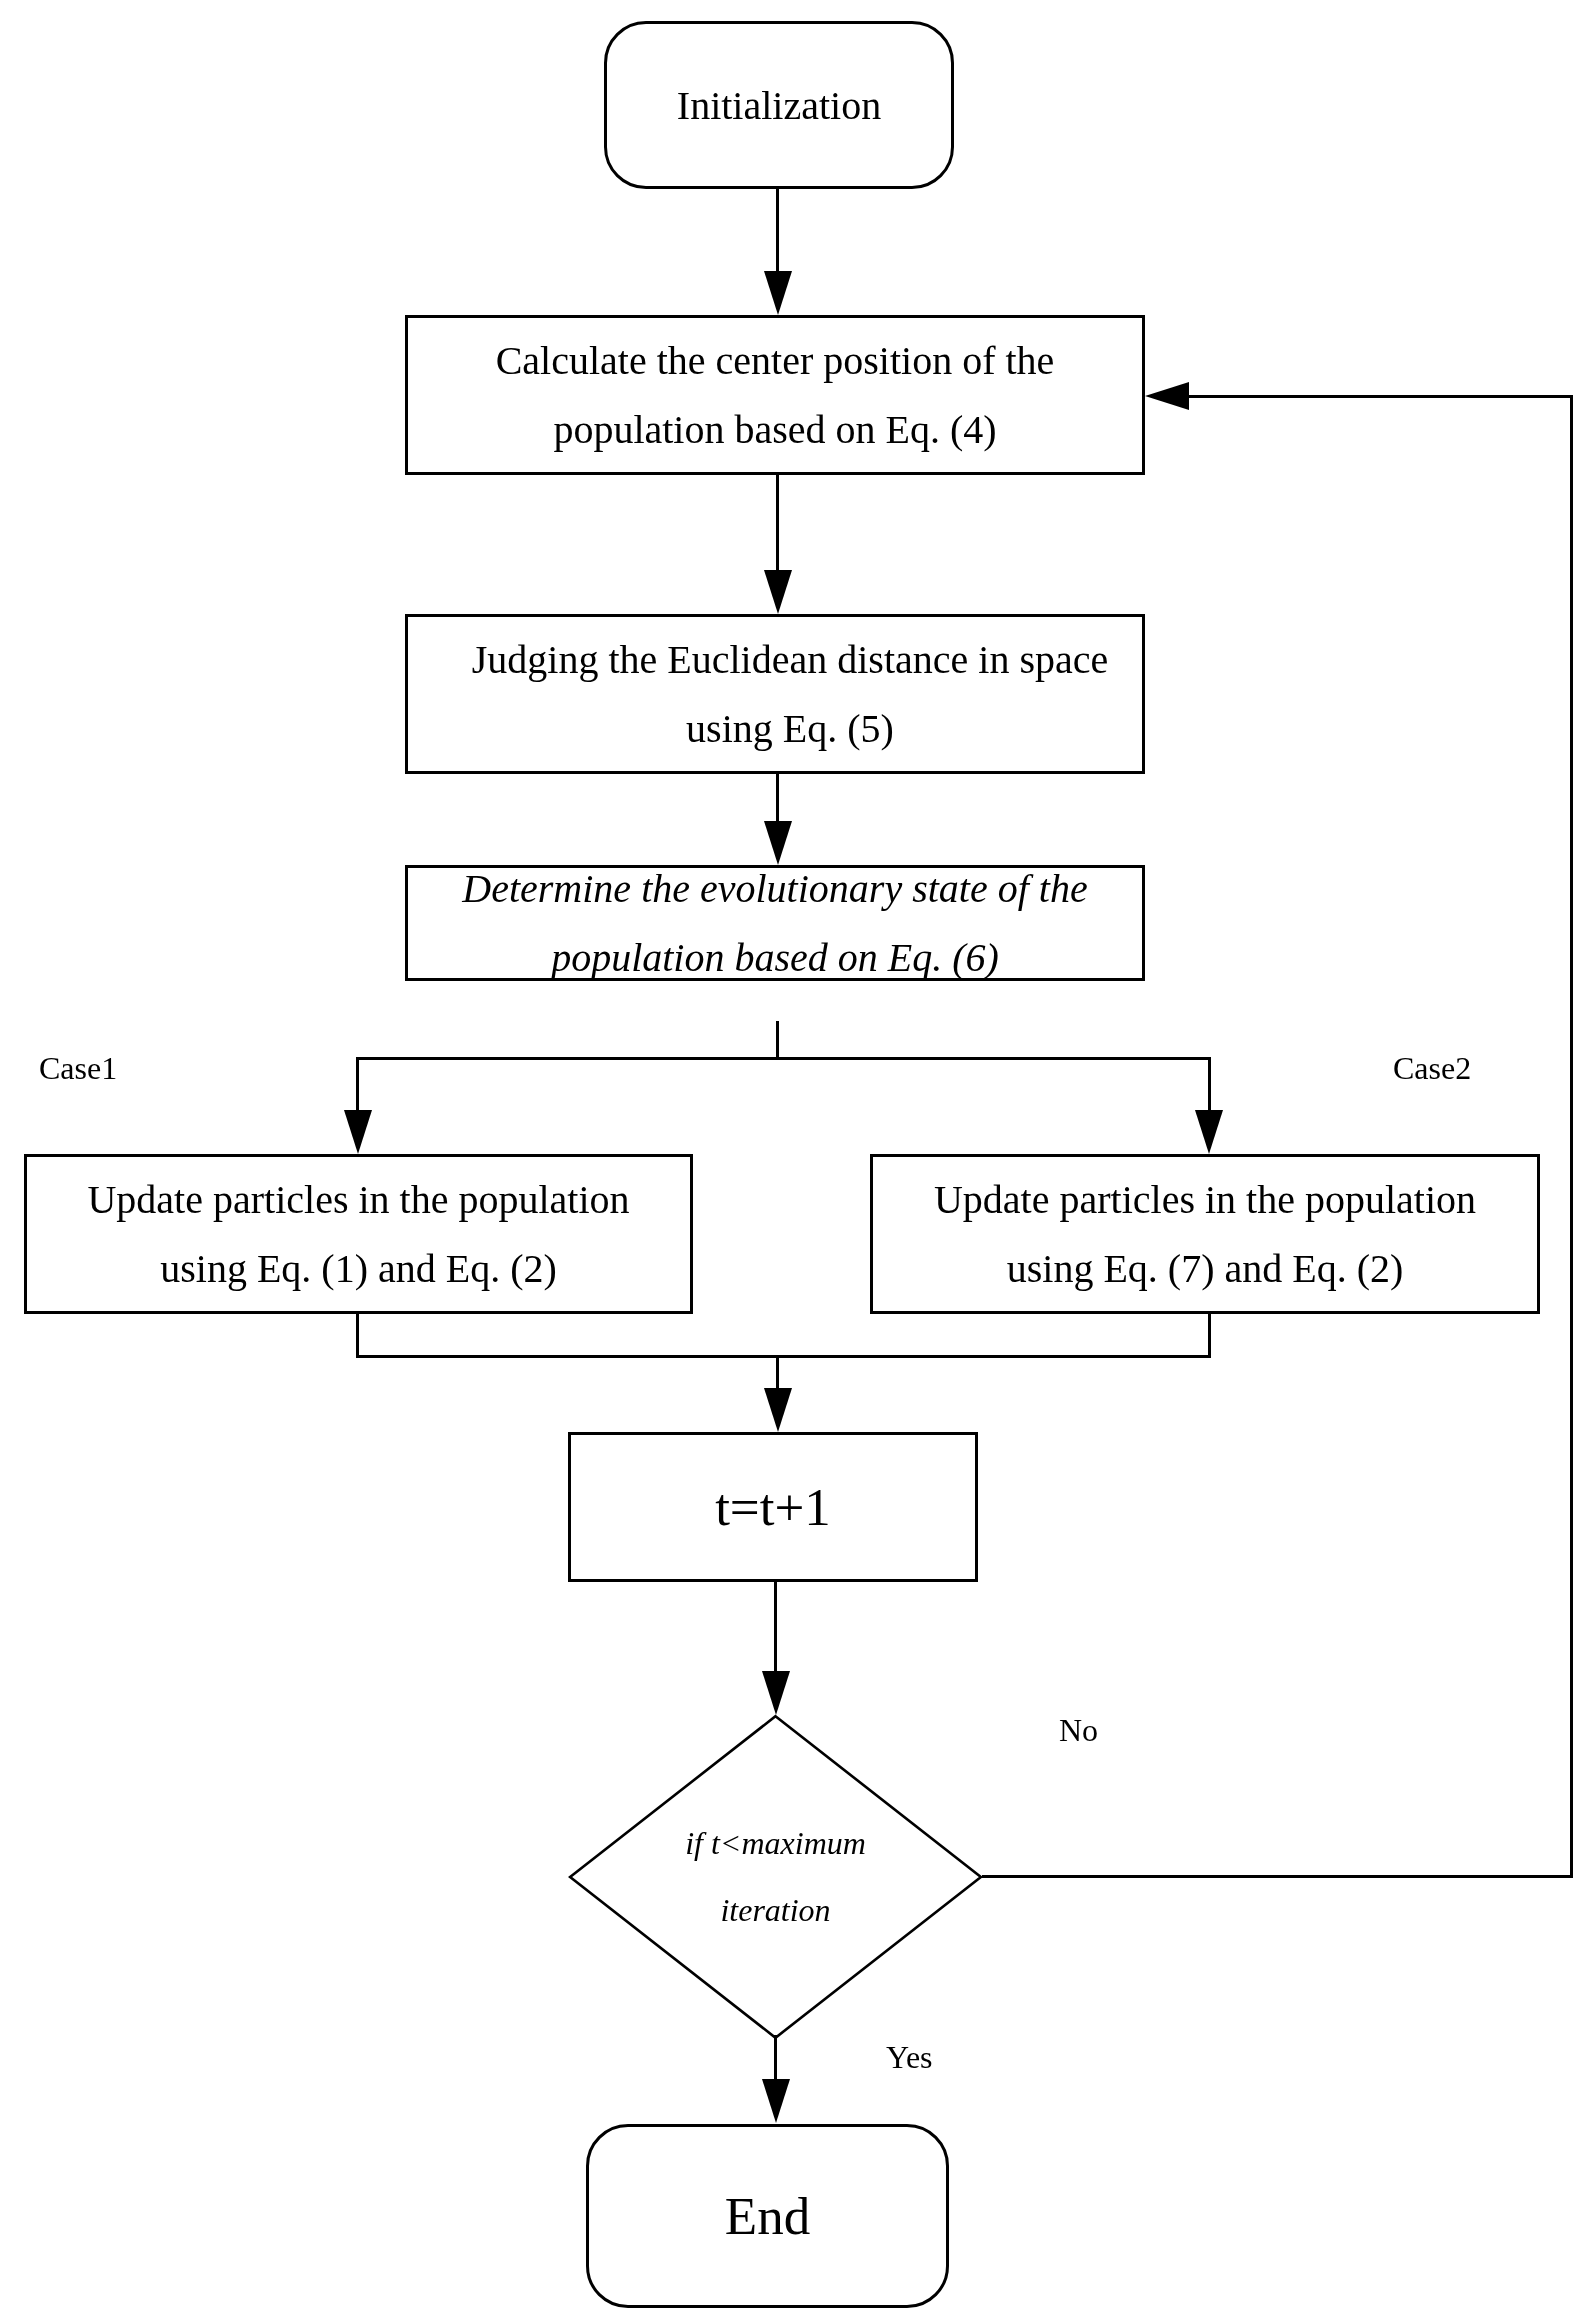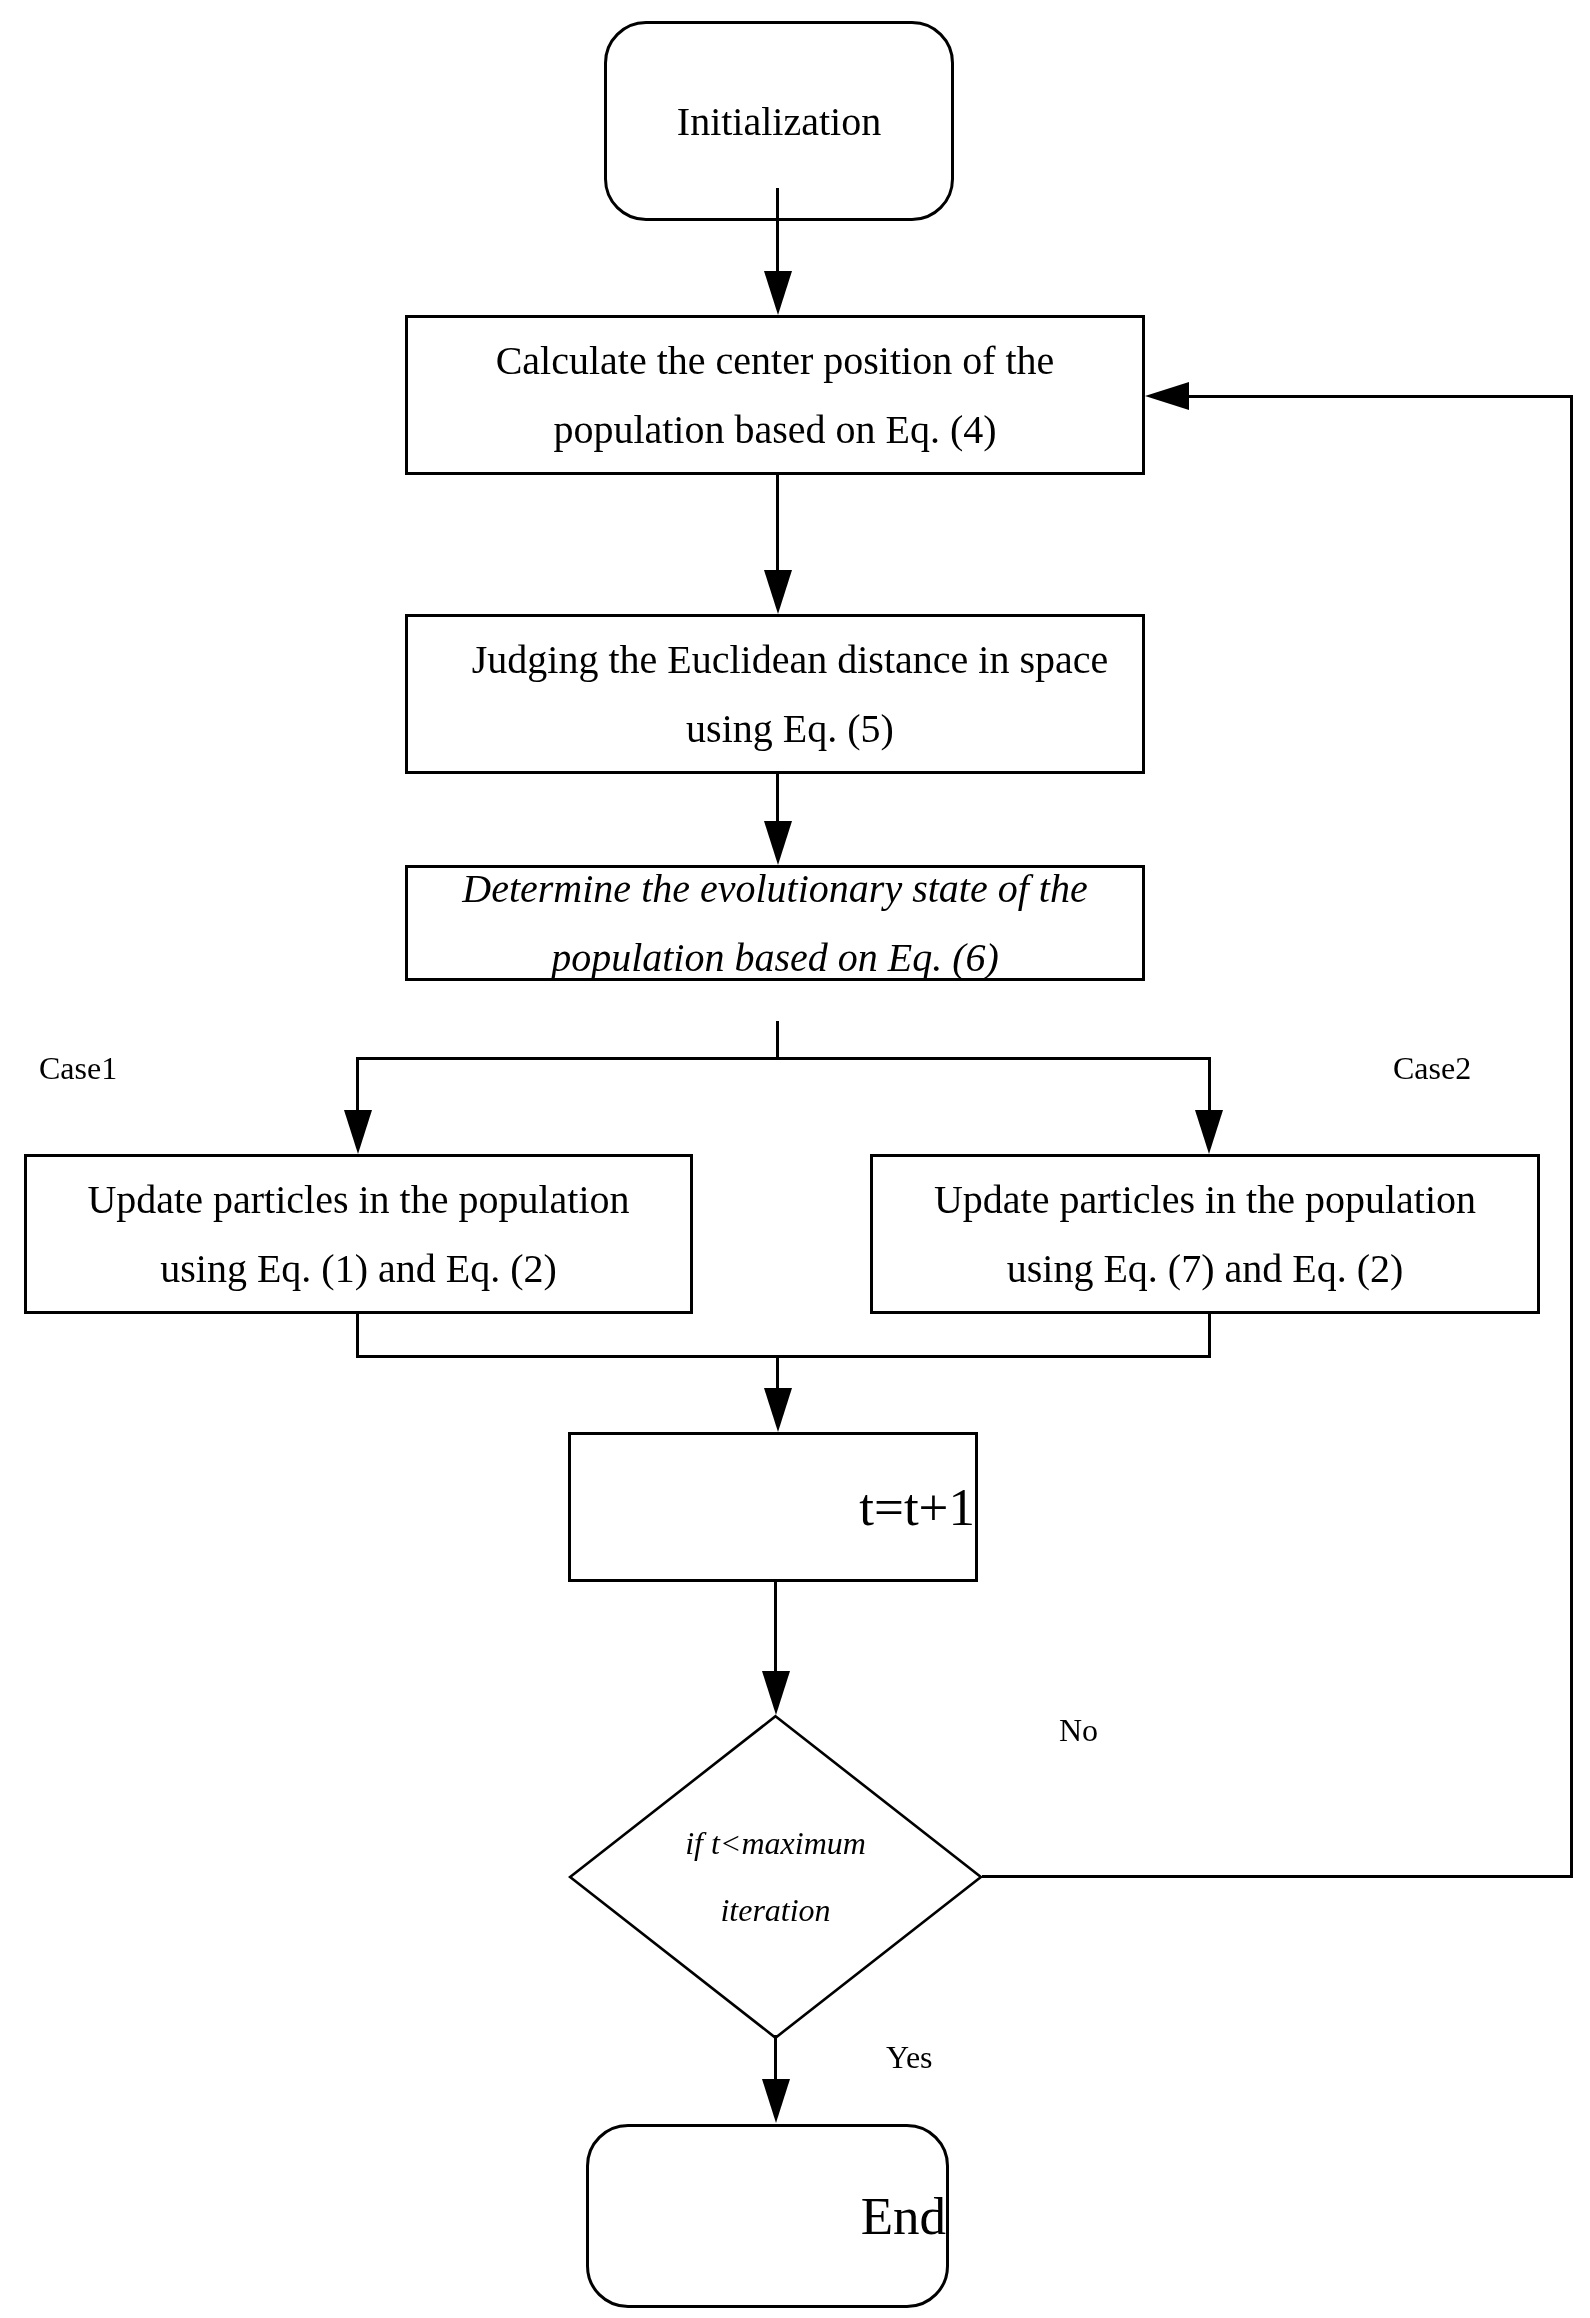--- a/index.html
+++ b/index.html
@@ -52,28 +52,28 @@
     width: 100%; height: 100%;
     display: flex;
     flex-direction: column;
     justify-content: center;
     align-items: center;
     text-align: center;
     font-style: italic;
     font-size: 32px;
     line-height: 67px;
   }
-  .big-text { font-size: 53px; align-items: flex-end; }
+  .big-text { font-size: 53px; }
 </style>
 </head>
 <body>
 
 <div class="canvas">
 
-  <div class="node terminator" style="left:604px; top:21px; width:350px; height:200px;">
+  <div class="node terminator" style="left:604px; top:21px; width:350px; height:168px;">
     <span>Initialization</span>
   </div>
 
   <div class="node" style="left:405px; top:315px; width:740px; height:160px;">
     <span>Calculate the center position of the</span>
     <span>population based on Eq. (4)</span>
   </div>
 
   <div class="node" style="left:405px; top:614px; width:740px; height:160px;padding-left:30px;">
     <span>Judging the Euclidean distance in space</span>

